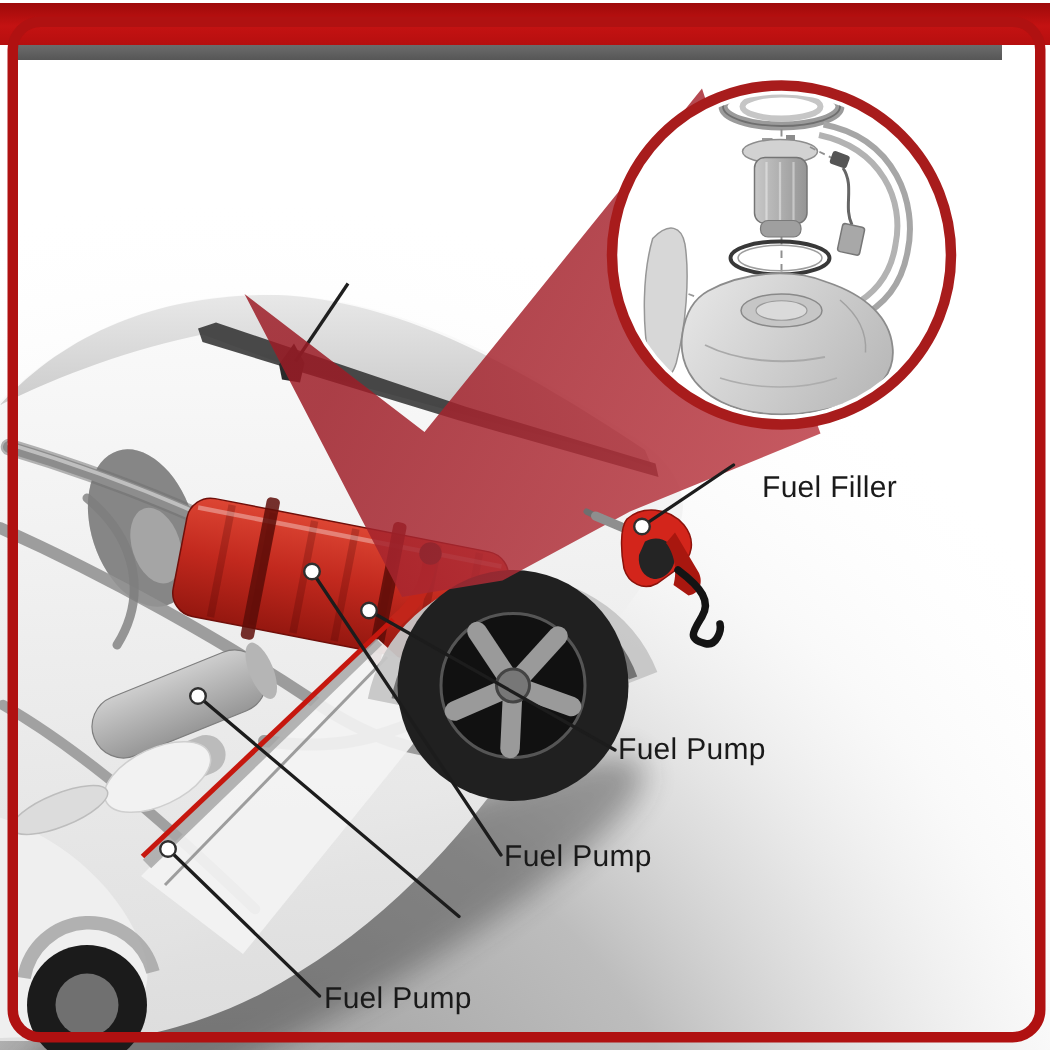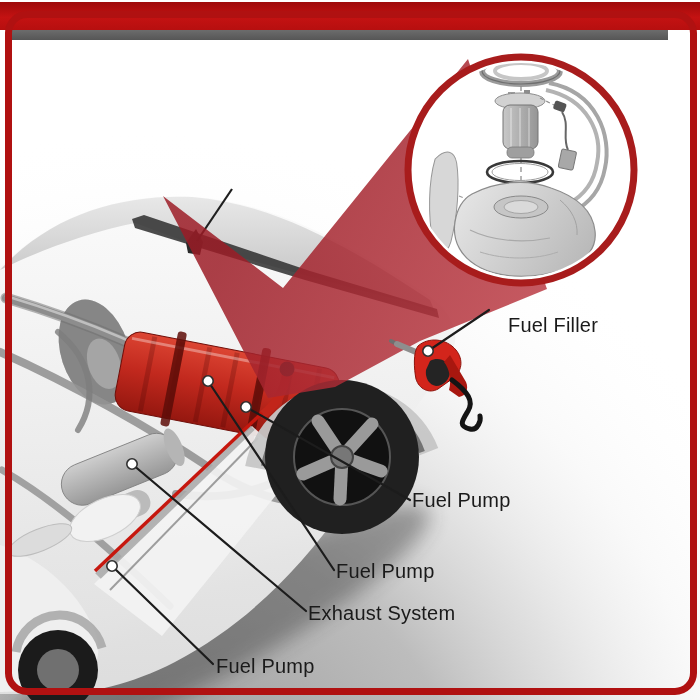--- a/index.html
+++ b/index.html
@@ -241,19 +241,18 @@
       <circle cx="246" cy="407" r="5.2"></circle>
       <circle cx="208" cy="381" r="5.2"></circle>
       <circle cx="132" cy="464" r="5.2"></circle>
       <circle cx="112" cy="566" r="5.2"></circle>
     </g>
   </svg>
 
   <div class="callout" id="c-fuel-filler">Fuel Filler</div>
   <div class="callout" id="c-fuel-tank">Fuel Pump</div>
   <div class="callout" id="c-fuel-pump">Fuel Pump</div>
-  <div class="callout" id="c-exhaust-system">Exhaust System</div>
   <div class="callout" id="c-fuel-line">Fuel Pump</div>
 
   <div class="banner"></div>
   <div class="banner-shadow"></div>
   <div class="frame"></div>
 </div>
 
 </body></html>

